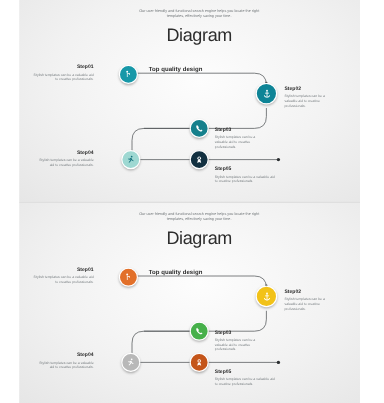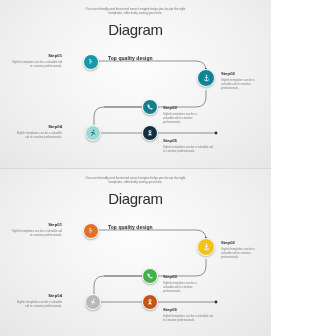--- a/index.html
+++ b/index.html
@@ -4,25 +4,26 @@
 <style>
   html,body{margin:0;padding:0;}
   body{
     width:300px;height:336px;
     background:#ffffff;
     font-family:"Liberation Sans", sans-serif;
     overflow:hidden;
   }
   .slide{
     position:relative;
-    width:271px;height:168px;
+    width:300px;height:168px;
     background:
       radial-gradient(ellipse at 50% 40%, #fdfdfd 0%, #f2f2f2 55%, #e6e6e6 100%);
     overflow:hidden;
     box-sizing:border-box;
+    margin-left:16px;
   }
   .slide + .slide{border-top:1px solid #d8d8d8;}
 
   .hdr-sub{
     position:absolute;left:50%;transform:translateX(-50%);
     top:7px;width:104px;
     text-align:center;
     font-size:3.1px;line-height:1.45;
     color:#6f7477;
     letter-spacing:.02px;

